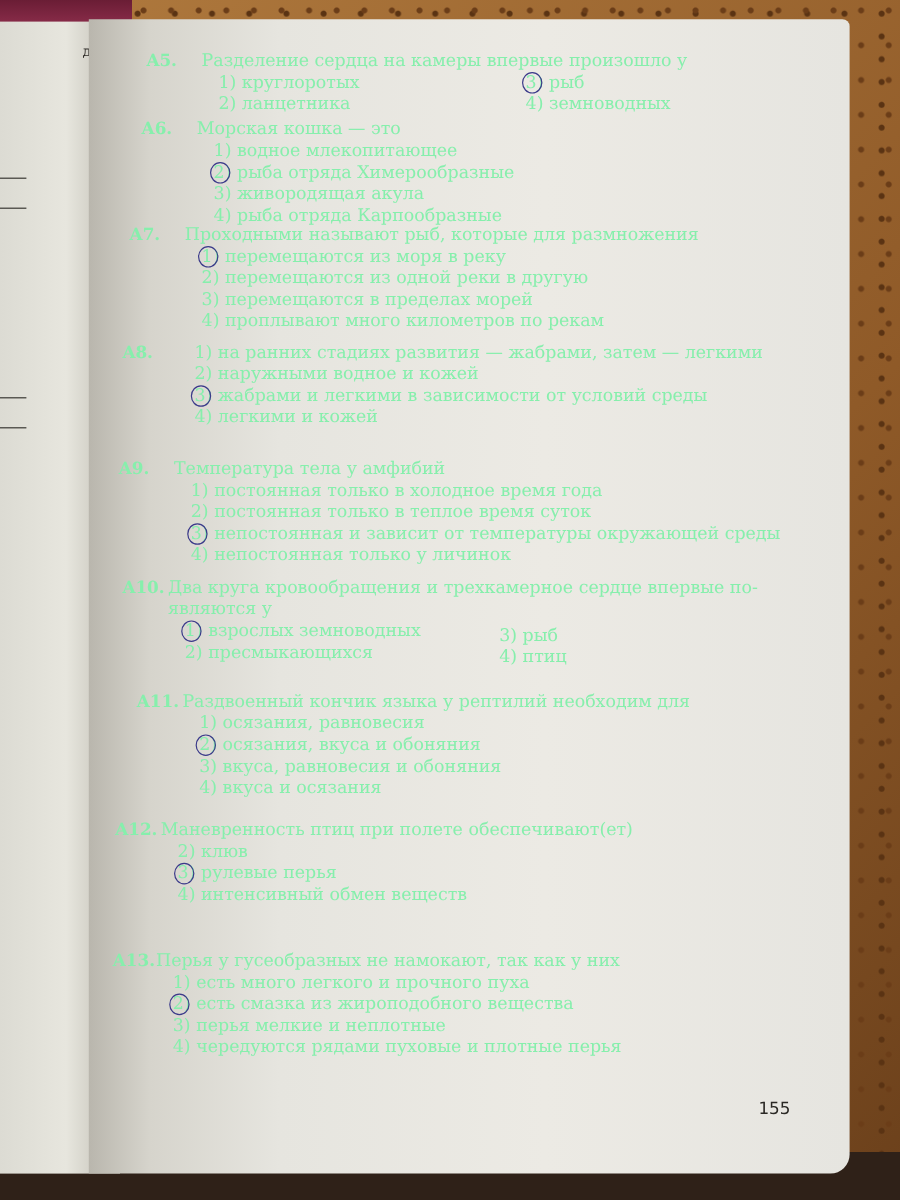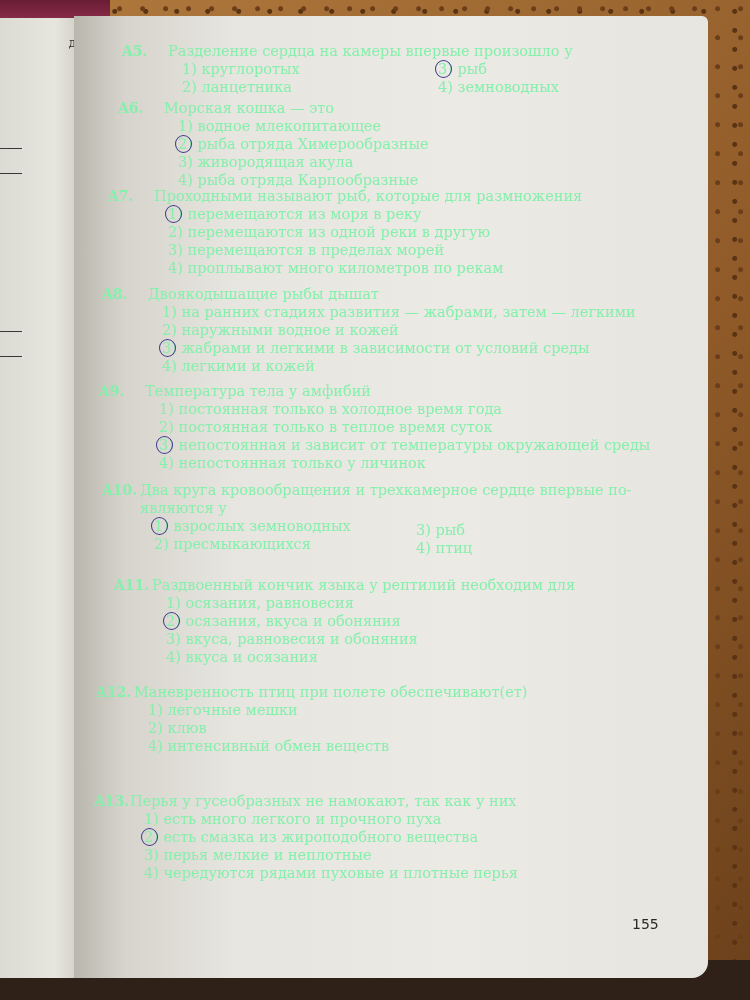--- a/index.html
+++ b/index.html
@@ -101,21 +101,20 @@
   <span class="qnum">A7.</span>
   <div class="stem">Проходными называют рыб, которые для размножения</div>
   <div class="opt marked"><span class="num">1)</span> <span>перемещаются из моря в реку</span></div>
   <div class="opt"><span class="num">2)</span> <span>перемещаются из одной реки в другую</span></div>
   <div class="opt"><span class="num">3)</span> <span>перемещаются в пределах морей</span></div>
   <div class="opt"><span class="num">4)</span> <span>проплывают много километров по рекам</span></div>
 </div>
 
 <div class="q" style="left:148px; top:285px;">
   <span class="qnum">A8.</span>
-  <div class="stem">Двоякодышащие рыбы дышат</div>
   <div class="opt"><span class="num">1)</span> <span>на ранних стадиях развития — жабрами, затем — легкими</span></div>
   <div class="opt"><span class="num">2)</span> <span>наружными водное и кожей</span></div>
   <div class="opt marked"><span class="num">3)</span> <span>жабрами и легкими в зависимости от условий среды</span></div>
   <div class="opt"><span class="num">4)</span> <span>легкими и кожей</span></div>
 </div>
 
 <div class="q" style="left:145px; top:382px;">
   <span class="qnum">A9.</span>
   <div class="stem">Температура тела у амфибий</div>
   <div class="opt"><span class="num">1)</span> <span>постоянная только в холодное время года</span></div>
@@ -143,22 +142,22 @@
   <div class="stem">Раздвоенный кончик языка у рептилий необходим для</div>
   <div class="opt"><span class="num">1)</span> <span>осязания, равновесия</span></div>
   <div class="opt marked"><span class="num">2)</span> <span>осязания, вкуса и обоняния</span></div>
   <div class="opt"><span class="num">3)</span> <span>вкуса, равновесия и обоняния</span></div>
   <div class="opt"><span class="num">4)</span> <span>вкуса и осязания</span></div>
 </div>
 
 <div class="q" style="left:134px; top:683px;">
   <span class="qnum" style="left:-38px">A12.</span>
   <div class="stem">Маневренность птиц при полете обеспечивают(ет)</div>
-  <div class="opt"><span class="num">1)</span> <span>легочные мешки</span></div>
   <div class="opt"><span class="num">2)</span> <span>клюв</span></div>
+  <div class="opt marked"><span class="num">3)</span> <span>рулевые перья</span></div>
   <div class="opt"><span class="num">4)</span> <span>интенсивный обмен веществ</span></div>
 </div>
 
 <div class="q" style="left:130px; top:792px;">
   <span class="qnum" style="left:-36px">A13.</span>
   <div class="stem">Перья у гусеобразных не намокают, так как у них</div>
   <div class="opt"><span class="num">1)</span> <span>есть много легкого и прочного пуха</span></div>
   <div class="opt marked"><span class="num">2)</span> <span>есть смазка из жироподобного вещества</span></div>
   <div class="opt"><span class="num">3)</span> <span>перья мелкие и неплотные</span></div>
   <div class="opt"><span class="num">4)</span> <span>чередуются рядами пуховые и плотные перья</span></div>

